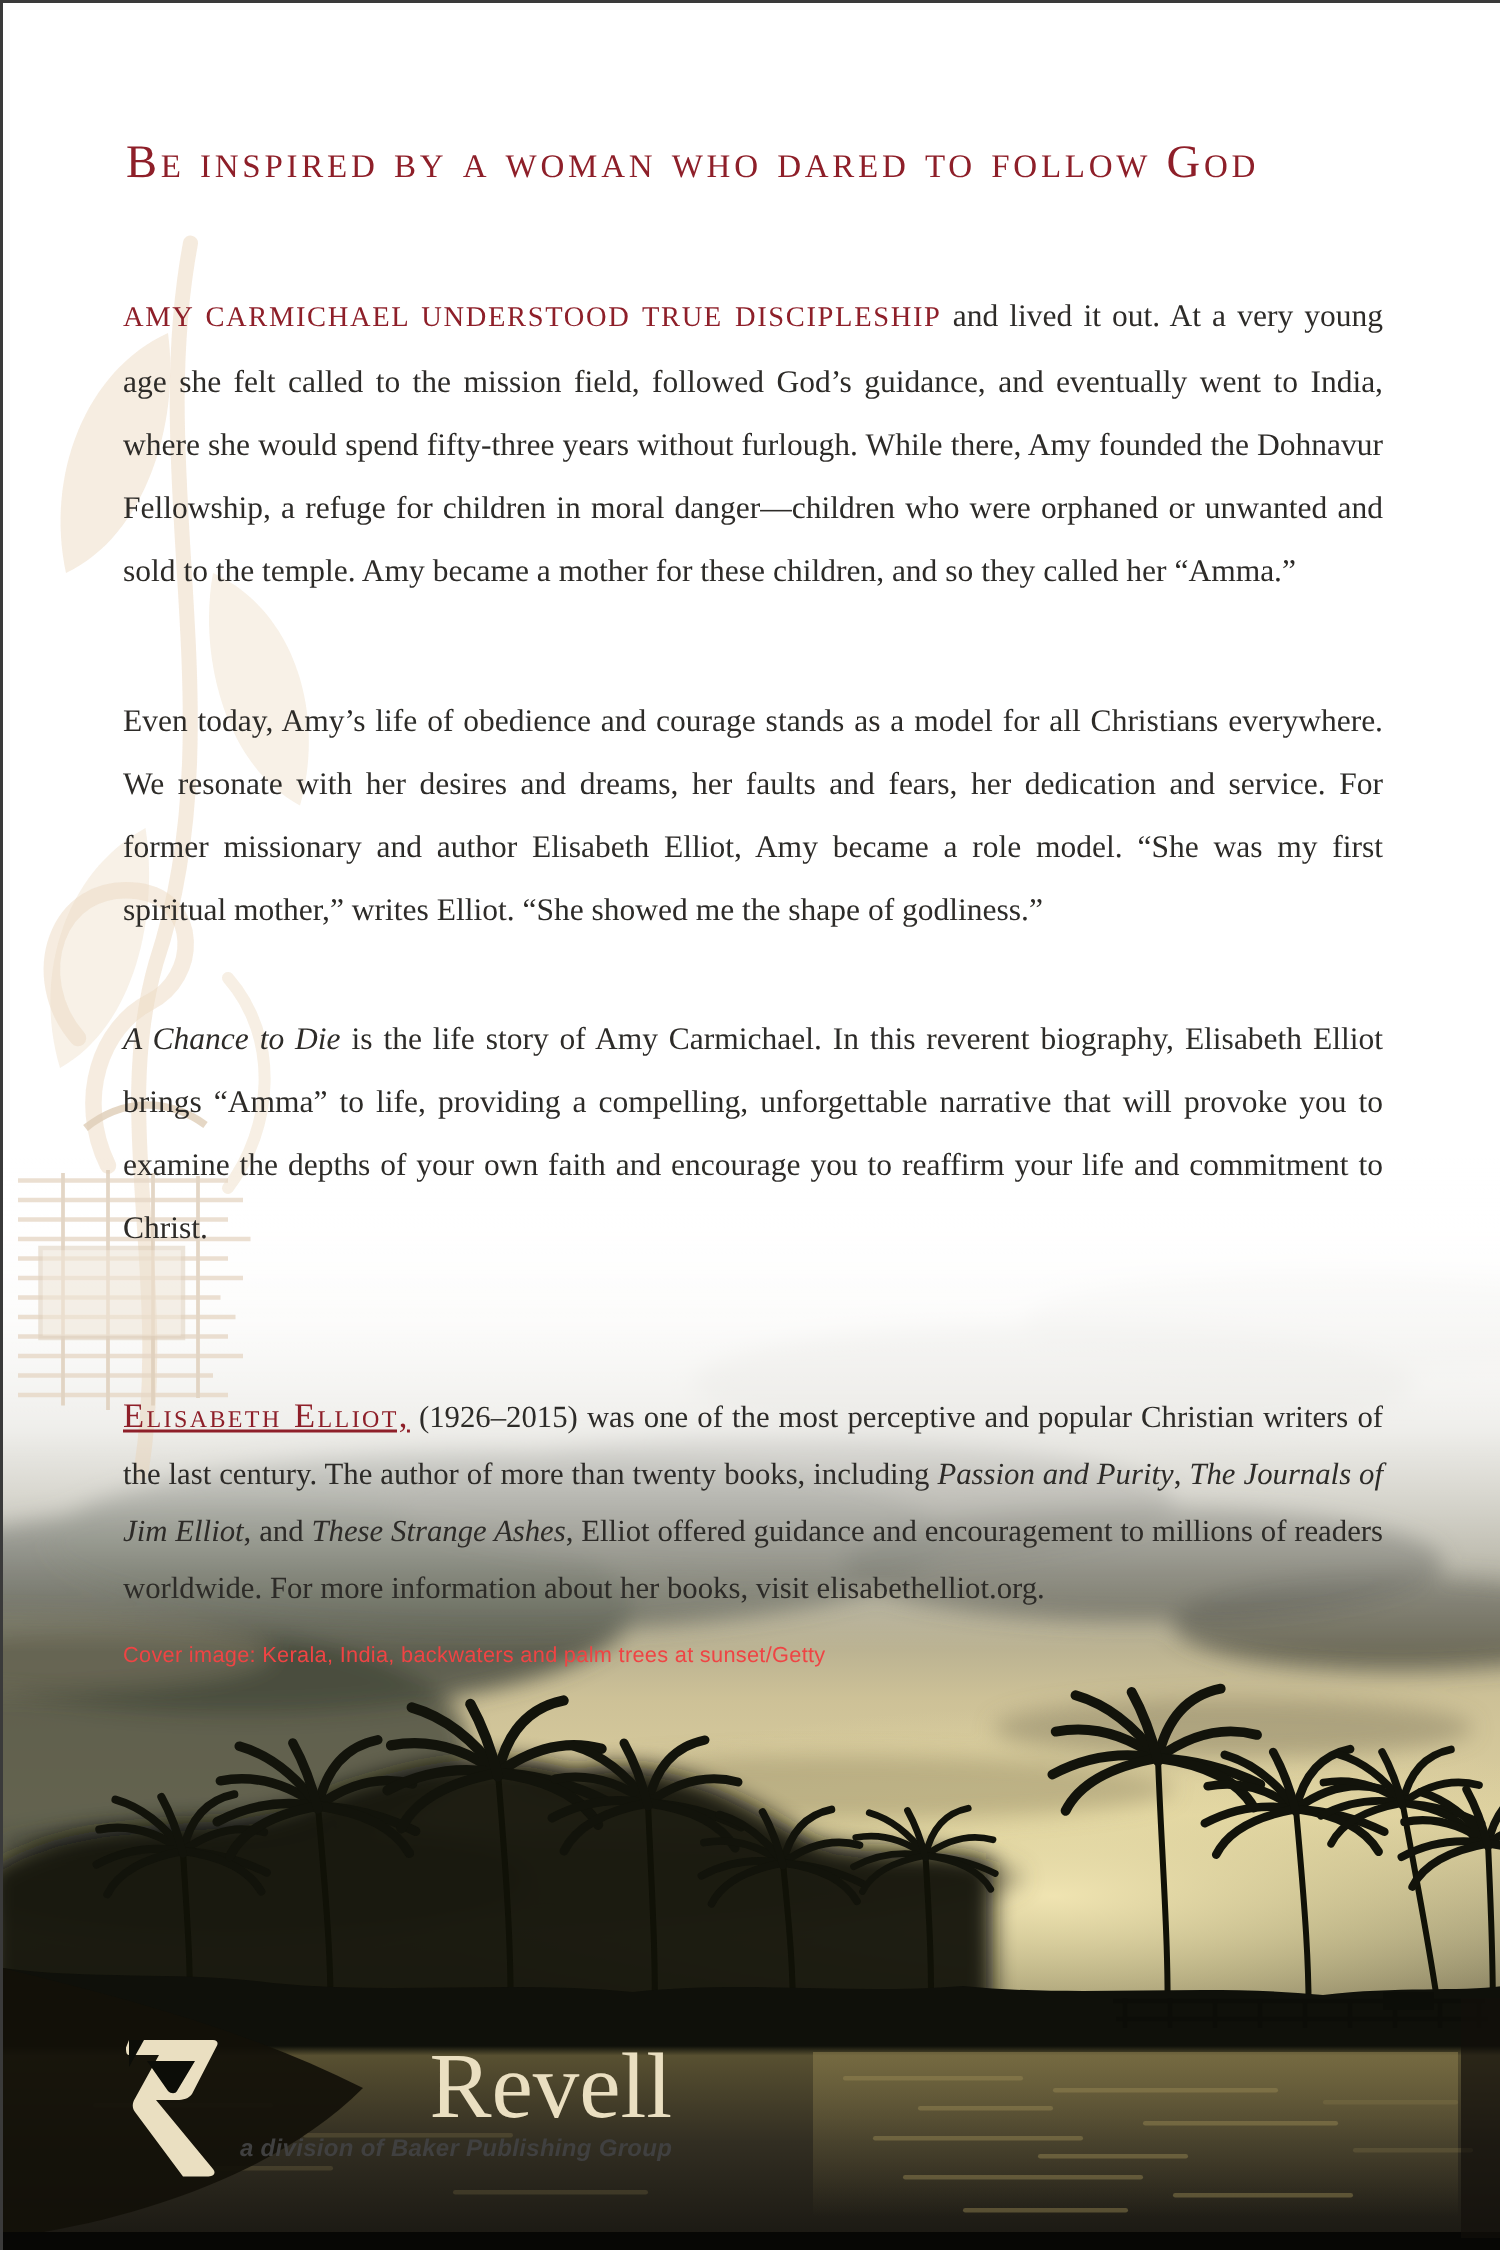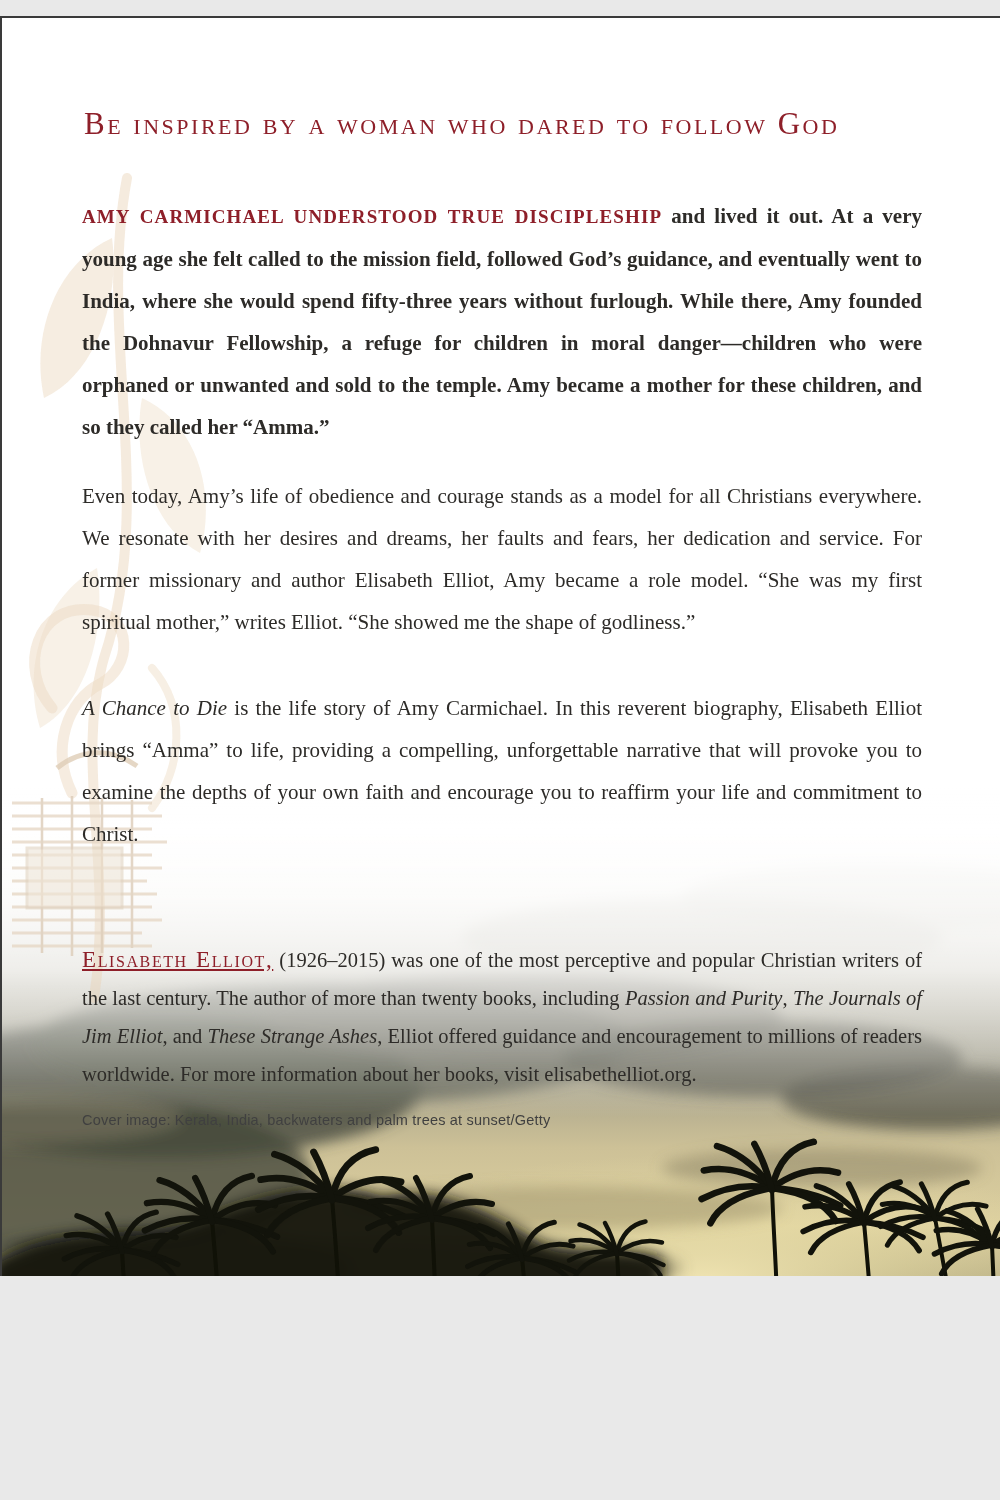--- a/index.html
+++ b/index.html
@@ -1,45 +1,45 @@
 <!DOCTYPE html>
 <html><head>
 <meta charset="utf-8">
 <style>
   html,body{margin:0;padding:0;background:#e9e9e9;}
   .page{
-    position:relative;width:1000px;height:1260px;margin:16px auto;
+    position:relative;width:1000px;height:1500px;margin:0 auto;
     background:#ffffff;overflow:hidden;
     border-left:2px solid #3a3a3a;border-top:2px solid #3a3a3a;
     font-family:"Liberation Serif","DejaVu Serif",serif;
     box-sizing:border-box;
   }
   
   .textlayer{position:absolute;inset:0;z-index:3;}
   .cover-title{
     position:absolute;left:82px;top:88px;width:845px;
     font-variant:small-caps;font-size:31px;letter-spacing:2.5px;
     color:#8e1f29;white-space:nowrap;
   }
   .para{
     position:absolute;left:80px;width:840px;
     font-size:21px;line-height:42px;color:#2d2b28;
     text-align:justify;
   }
-  .para.p1{top:156px;font-weight:bold;}
+  .para.p1{top:166px;}
   .para.p2{top:436px;}
   .para.p3{top:648px;}
   .para.bio{top:902px;font-size:20.5px;line-height:38px;}
   .seg-lead{color:#8e1f29;letter-spacing:1.1px;font-size:19px;}
   .seg-leadsc{color:#8e1f29;font-variant:small-caps;font-size:23px;letter-spacing:1.6px;text-decoration:underline;}
   .seg-italic{font-style:italic;}
   .photo-caption{
     position:absolute;left:80px;top:1094px;
     font-family:"Liberation Sans","DejaVu Sans",sans-serif;
-    font-size:14.5px;color:#404040;letter-spacing:.2px;
+    font-size:14.5px;color:#ef4444;letter-spacing:.2px;
   }
   
   .flourish{position:absolute;left:0;top:130px;z-index:2;pointer-events:none;}
   
   .photo{position:absolute;left:0;top:770px;width:1000px;height:730px;z-index:1;}
   
   .logo{position:absolute;left:82px;top:1350px;z-index:4;display:flex;align-items:flex-start;}
   .logo-mark{width:62px;height:95px;margin-right:10px;margin-top:6px;}
   .logo-textcol{display:flex;flex-direction:column;align-items:flex-end;}
   .logo-word{

